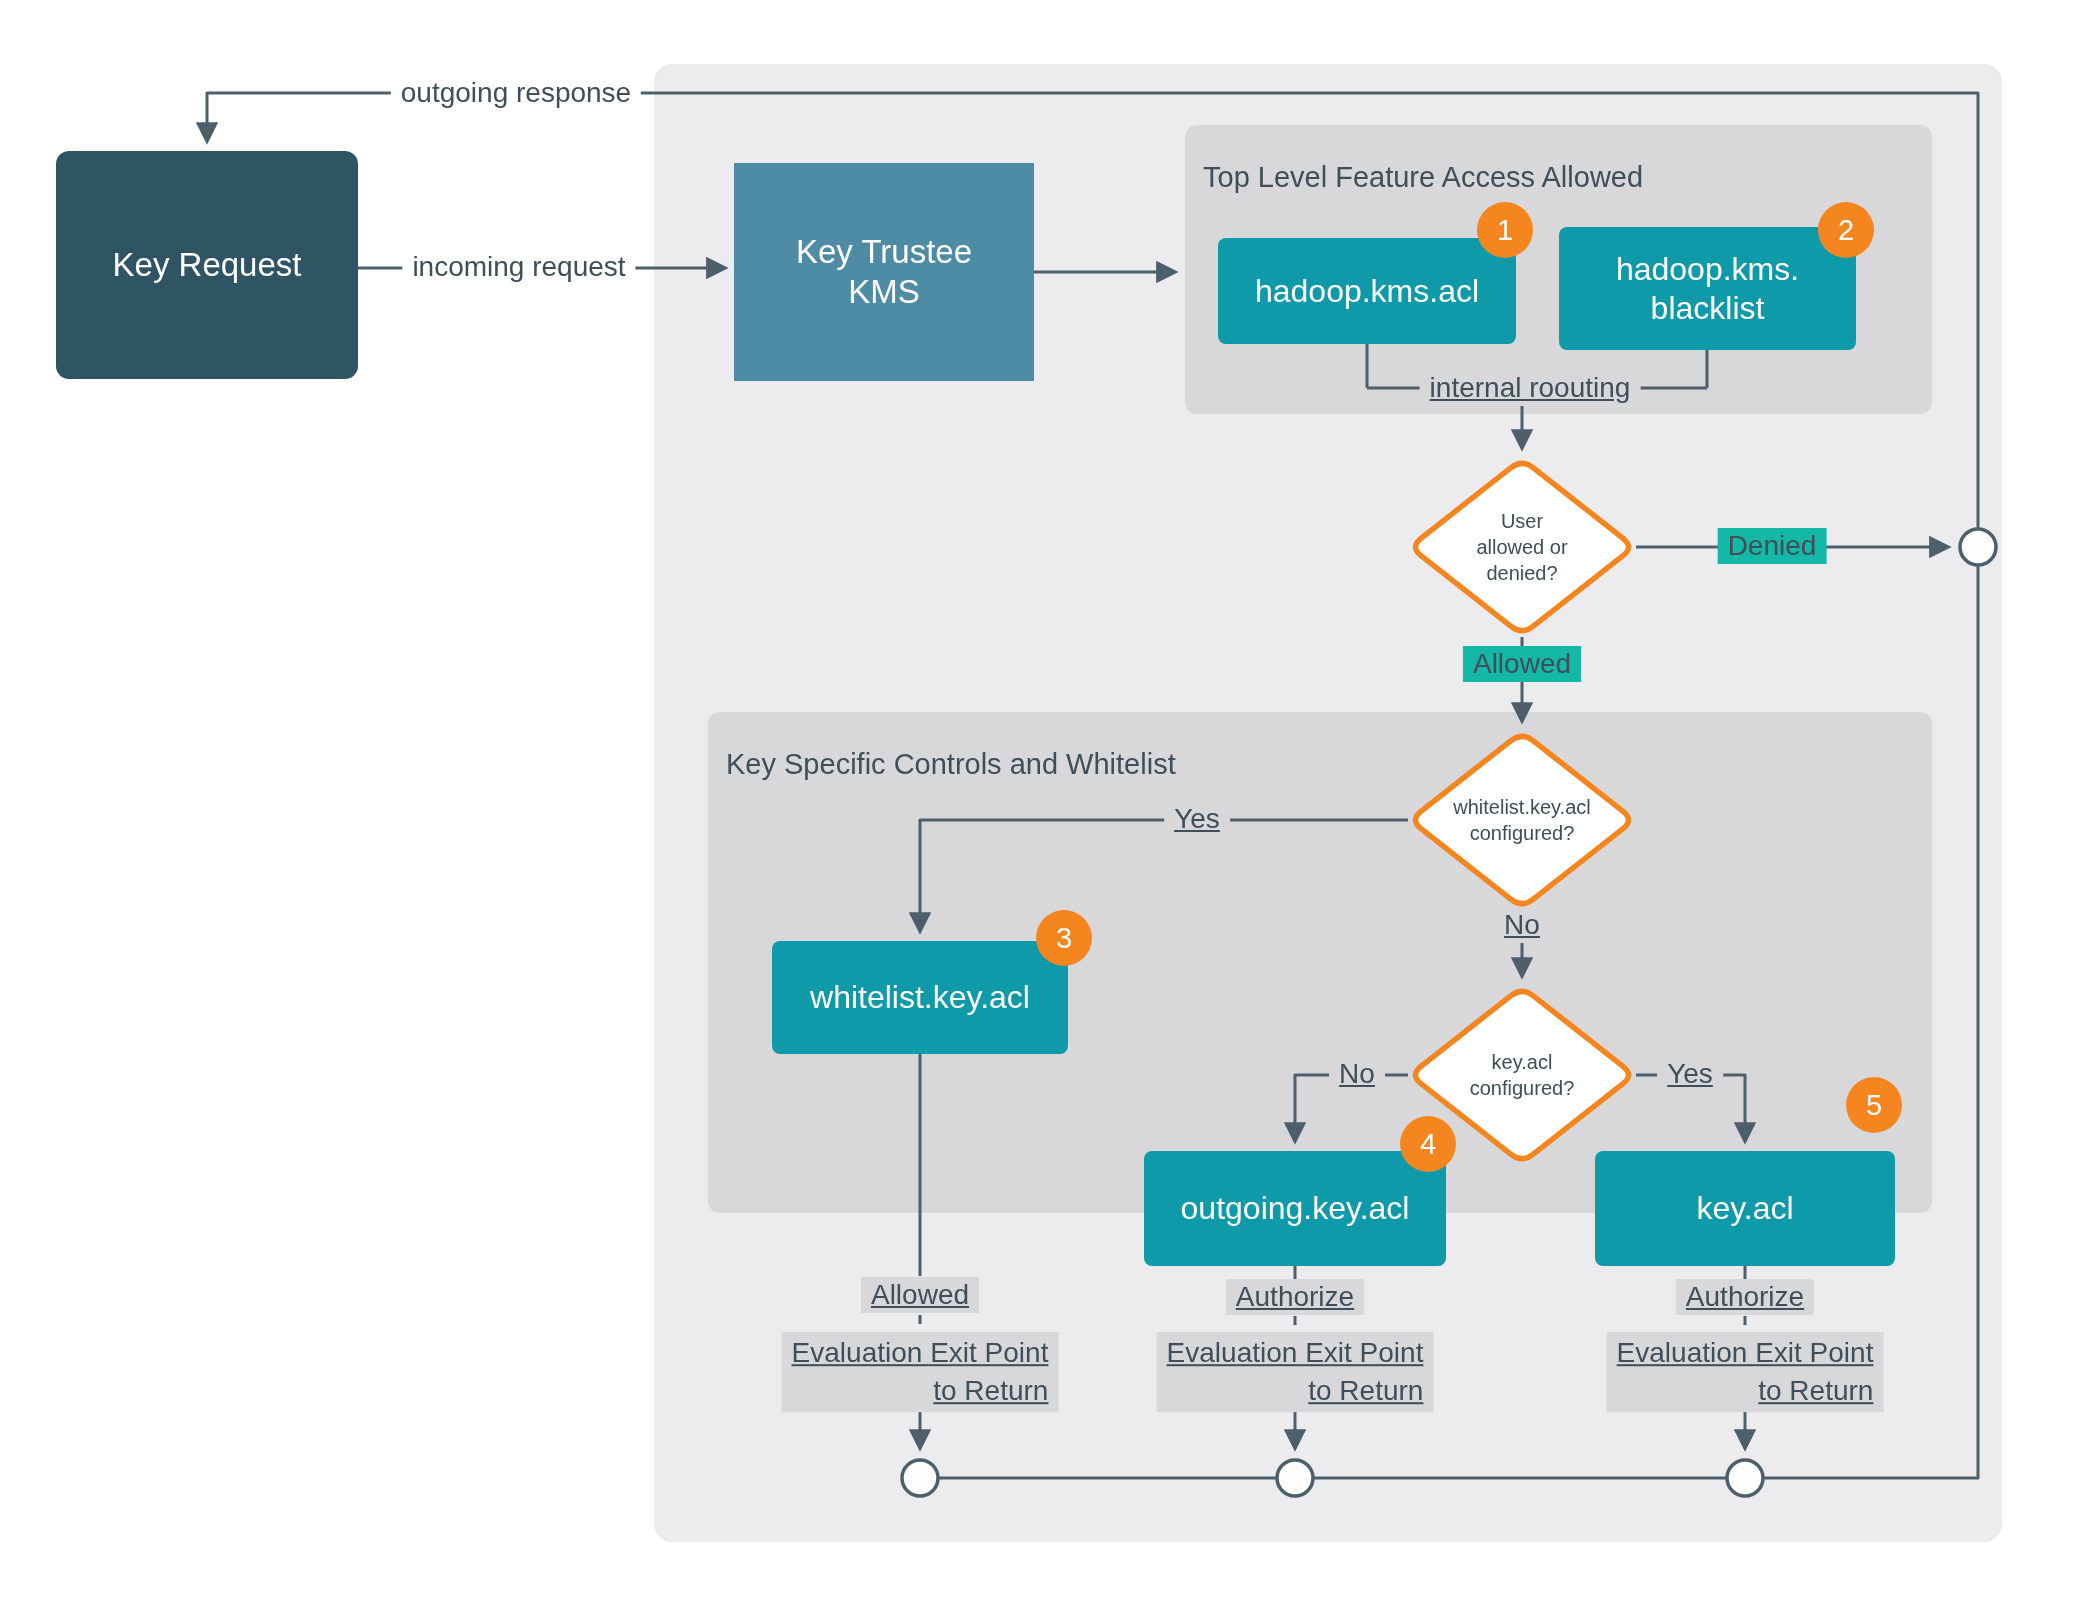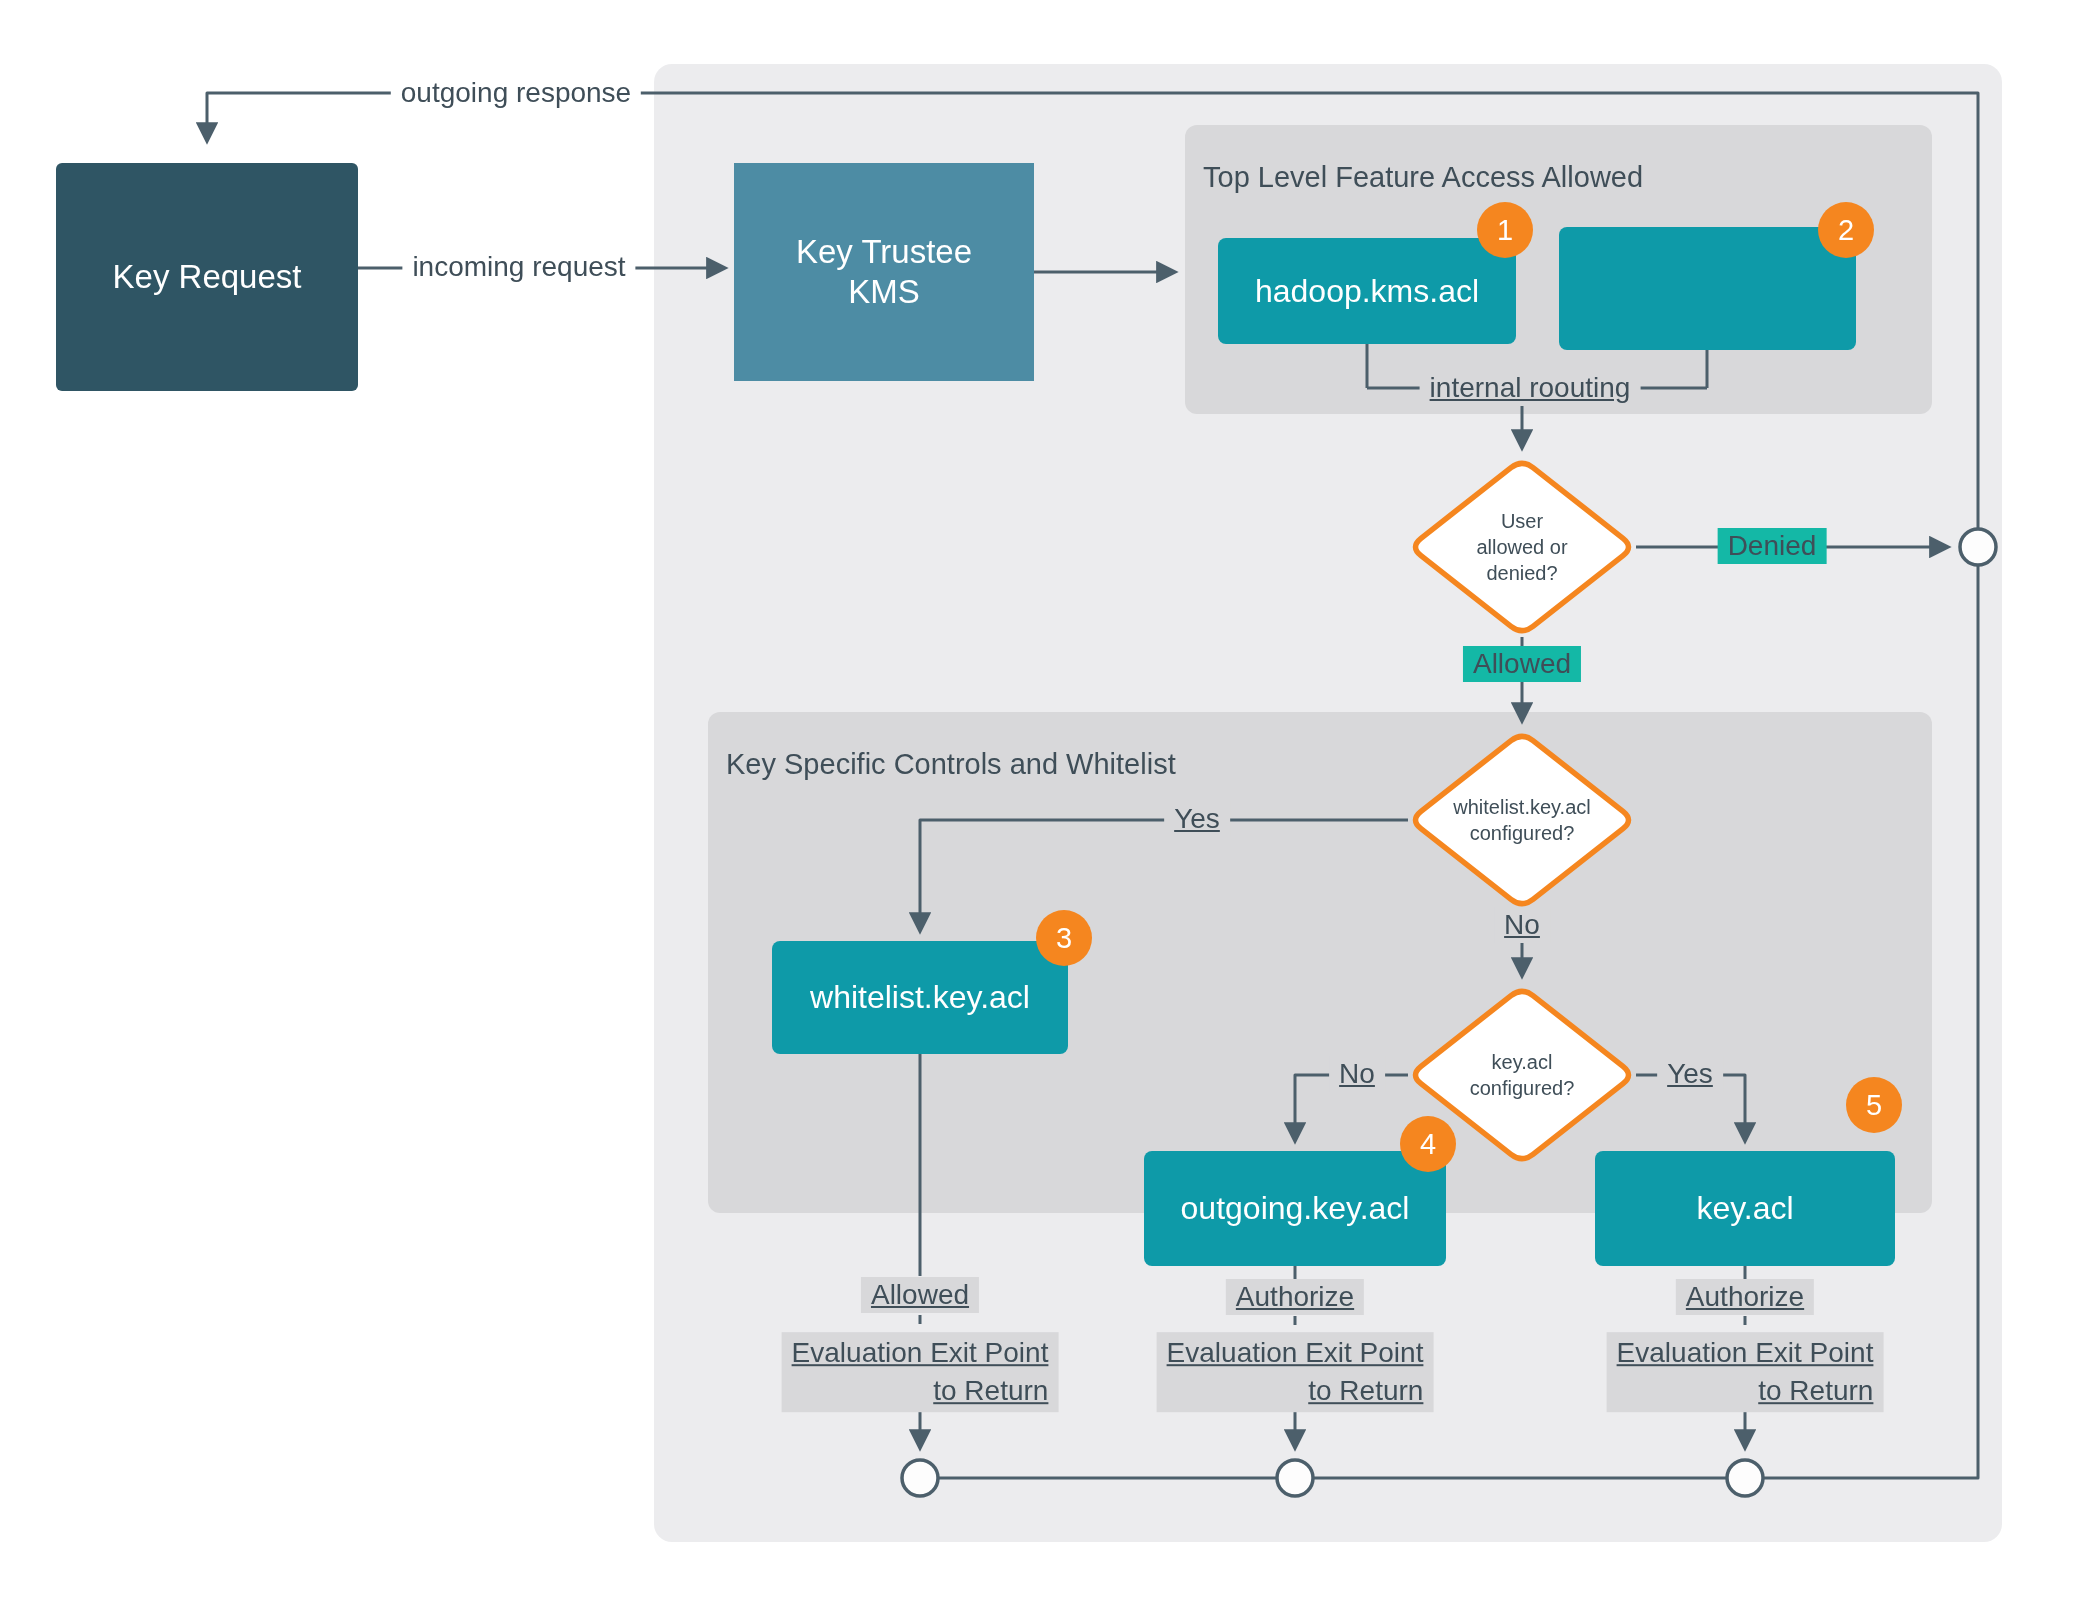--- a/index.html
+++ b/index.html
@@ -16,21 +16,21 @@
   .group.top-level { left: 1185px; top: 125px; width: 747px; height: 289px; }
   .group.key-specific { left: 708px; top: 712px; width: 1224px; height: 501px; }
   .group-title { position: absolute; left: 18px; top: 36px; font-size: 29px; color: #3F4E58; white-space: nowrap; }
 
   .wires { position: absolute; left: 0; top: 0; }
 
   .node {
     position: absolute; display: flex; align-items: center; justify-content: center;
     text-align: center; color: #ffffff; border-radius: 8px; line-height: 1.2;
   }
-  .node.key-request { left: 56px; top: 163px; width: 302px; height: 228px; background: #2F5564; border-radius: 6px; font-size: 33px; }
+  .node.key-request { left: 56px; top: 151px; width: 302px; height: 228px; background: #2F5564; border-radius: 13px; font-size: 33px; }
   .node.kms { left: 734px; top: 163px; width: 300px; height: 218px; background: #4D8CA4; border-radius: 0; font-size: 33px; }
   .node.teal { background: #0E9AA8; font-size: 32px; }
   .node.acl { left: 1218px; top: 238px; width: 298px; height: 106px; }
   .node.blacklist { left: 1559px; top: 227px; width: 297px; height: 123px; }
   .node.whitelist { left: 772px; top: 941px; width: 296px; height: 113px; }
   .node.default-key { left: 1144px; top: 1151px; width: 302px; height: 115px; }
   .node.key-acl { left: 1595px; top: 1151px; width: 300px; height: 115px; }
 
   .badge {
     position: absolute; width: 56px; height: 56px; border-radius: 50%;
@@ -137,20 +137,22 @@
     <span class="preline">Key Trustee
 KMS</span>
   </div>
 
   <div class="node teal acl">
     <span>hadoop.kms.acl</span>
     <div class="badge b1">1</div>
   </div>
 
   <div class="node teal blacklist">
+    <span class="preline">hadoop.kms.
+blacklist</span>
     <div class="badge b2">2</div>
   </div>
 
   <div class="node teal whitelist">
     <span>whitelist.key.acl</span>
     <div class="badge b3">3</div>
   </div>
 
   <div class="node teal default-key">
     <span>outgoing.key.acl</span>

